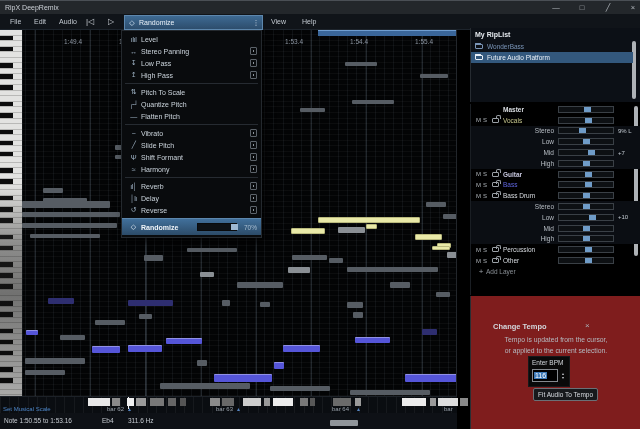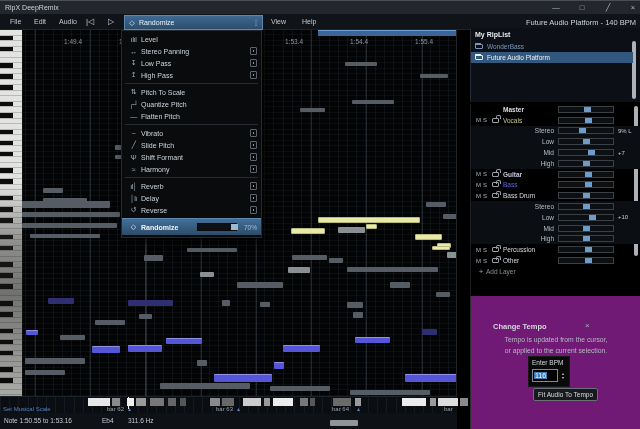--- a/index.html
+++ b/index.html
@@ -93,21 +93,21 @@
   .mlabel{flex:1;white-space:nowrap;overflow:hidden}
   .mlabel.bold{font-weight:bold}
   .sublabel{flex:1;text-align:right;padding-right:4px;color:#b9bfc6}
   .mtrack{position:relative;width:56px;height:7px;background:#0d1013;border:1px solid #3a4046;margin-right:2px;flex:0 0 auto}
   .mhandle{position:absolute;top:0;width:7px;height:5px;background:#6f9cc8}
   .mval{width:24px;font-size:6px;color:#c3cad1;padding-left:2px}
   .addplus{width:10px;text-align:center;color:#9aa0a6;font-size:8px}
   .addlbl{color:#8a9096}
 
   
-  #bottompanel{left:470px;top:296px;width:170px;height:133px;background:#701a75;border-left:1px solid #2a2e33}
+  #bottompanel{left:470px;top:296px;width:170px;height:133px;background:#7f1d1d;border-left:1px solid #2a2e33}
   #dlg-title{position:absolute;left:22px;top:26px;font-size:7.5px;font-weight:bold;color:#d3d7dc}
   #dlg-close{position:absolute;left:114px;top:25px;font-size:8px;color:#aab0b6}
   .dlgline{position:absolute;width:170px;text-align:center;font-size:6.8px;color:#b4bac1}
   #bpmbox{position:absolute;left:57px;top:60px;width:42px;height:31px;background:#0a0a0a;border:1px solid #16181a}
   #bpm-label{position:absolute;left:3px;top:2px;font-size:6.5px;color:#d4d9de}
   #bpm-input{position:absolute;left:3px;top:12px;width:26px;height:13px;background:#000;border:1px solid #85898e;display:flex;align-items:center}
   #bpm-value{background:#3d7ab8;color:#fff;font-size:7px;padding:0 1px;margin-left:1px}
   #bpm-spin{position:absolute;left:30px;top:12px;width:8px;height:13px;display:flex;flex-direction:column;justify-content:center;align-items:center;font-size:4px;color:#c8ccd1;line-height:4px}
   #fit-btn{position:absolute;left:62px;top:92px;height:13px;padding:0 4px;background:#17191c;border:1px solid #6a7076;border-radius:2px;font-size:6.5px;line-height:11px;color:#d8dce1;white-space:nowrap}
 </style>
@@ -125,21 +125,20 @@
   </div>
 
   <div class="abs" id="menubar">
     <span class="abs menuitem" style="left:7px">File</span>
     <span class="abs menuitem" style="left:31px">Edit</span>
     <span class="abs menuitem" style="left:56px">Audio</span>
     <span class="abs transport" style="left:86px">|◁</span>
     <span class="abs transport" style="left:108px">▷</span>
     <span class="abs menuitem" style="left:268px">View</span>
     <span class="abs menuitem" style="left:299px">Help</span>
-    <span class="abs" id="doc-title">Future Audio Platform - 140 BPM</span>
   </div>
 
   <div class="abs" id="dd-header">
     <span class="ico">◇</span>
     <span class="lbl">Randomize</span>
     <span class="kebab">⋮</span>
   </div>
 
   <div class="abs" id="roll">
     <div id="gridarea"></div>

